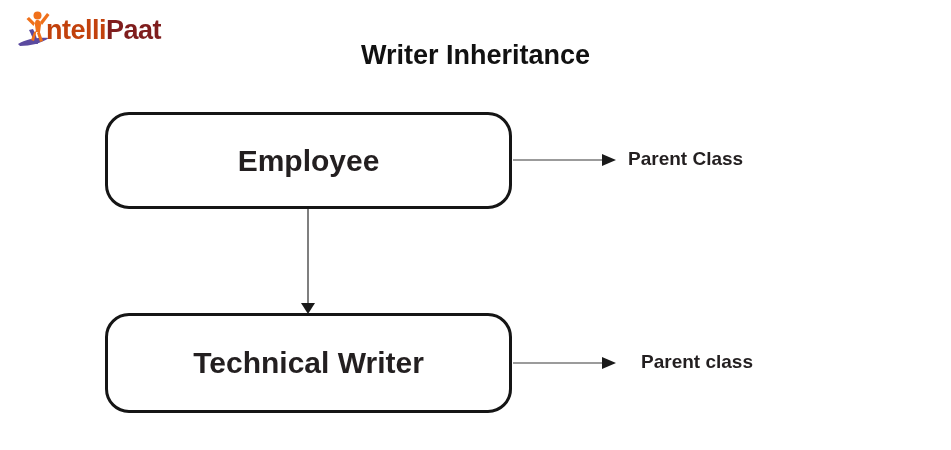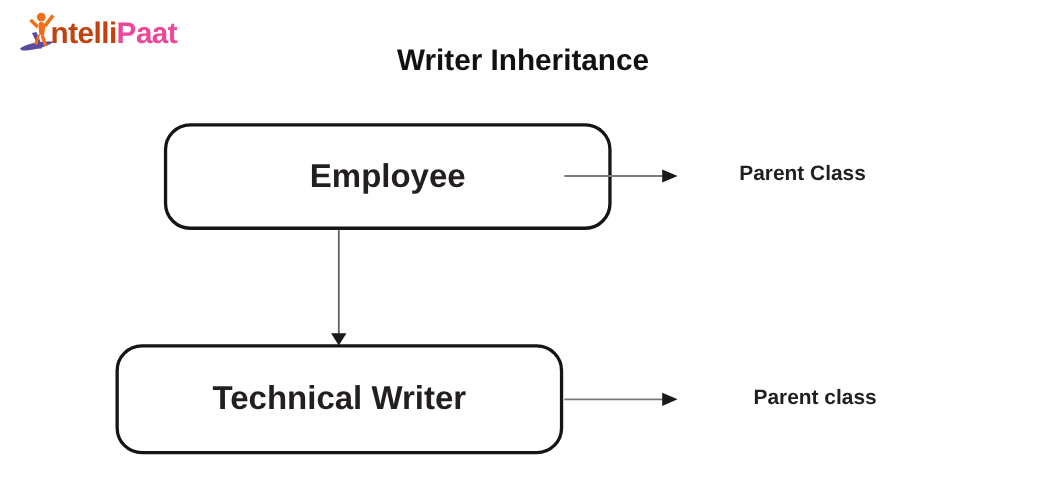--- a/index.html
+++ b/index.html
@@ -39,21 +39,21 @@
     position: absolute;
     left: 30px;
     top: 11px;
     font-size: 27px;
     font-weight: bold;
     letter-spacing: -0.5px;
     white-space: nowrap;
     line-height: 1;
   }
   .lw-purple { color: #c2410c; }
-  .lw-orange { color: #ec4899; }
+  .lw-orange { color: #7f1d1d; }
 
   
   #title {
     position: absolute;
     left: 0;
     top: 40px;
     width: 951px;
     text-align: center;
     font-size: 27px;
     font-weight: bold;
@@ -70,21 +70,20 @@
     border: 3px solid #151515;
     border-radius: 24px;
     background: #ffffff;
     display: flex;
     align-items: center;
     justify-content: center;
   }
   #box-parent {
     top: 112px;
     height: 97px;
-    margin-left: 44px;
   }
   #box-child {
     top: 313px;
     height: 100px;
   }
   .node-label {
     font-size: 30px;
     font-weight: bold;
     color: #231F20;
     letter-spacing: 0px;
@@ -100,21 +99,20 @@
     pointer-events: none;
   }
 
   
   .side-label {
     position: absolute;
     font-size: 19px;
     font-weight: bold;
     color: #231F20;
     white-space: nowrap;
-    margin-left: 44px;
   }
   #label-parent {
     left: 628px;
     top: 148px;
   }
   #label-child {
     left: 641px;
     top: 351px;
   }
 </style>

